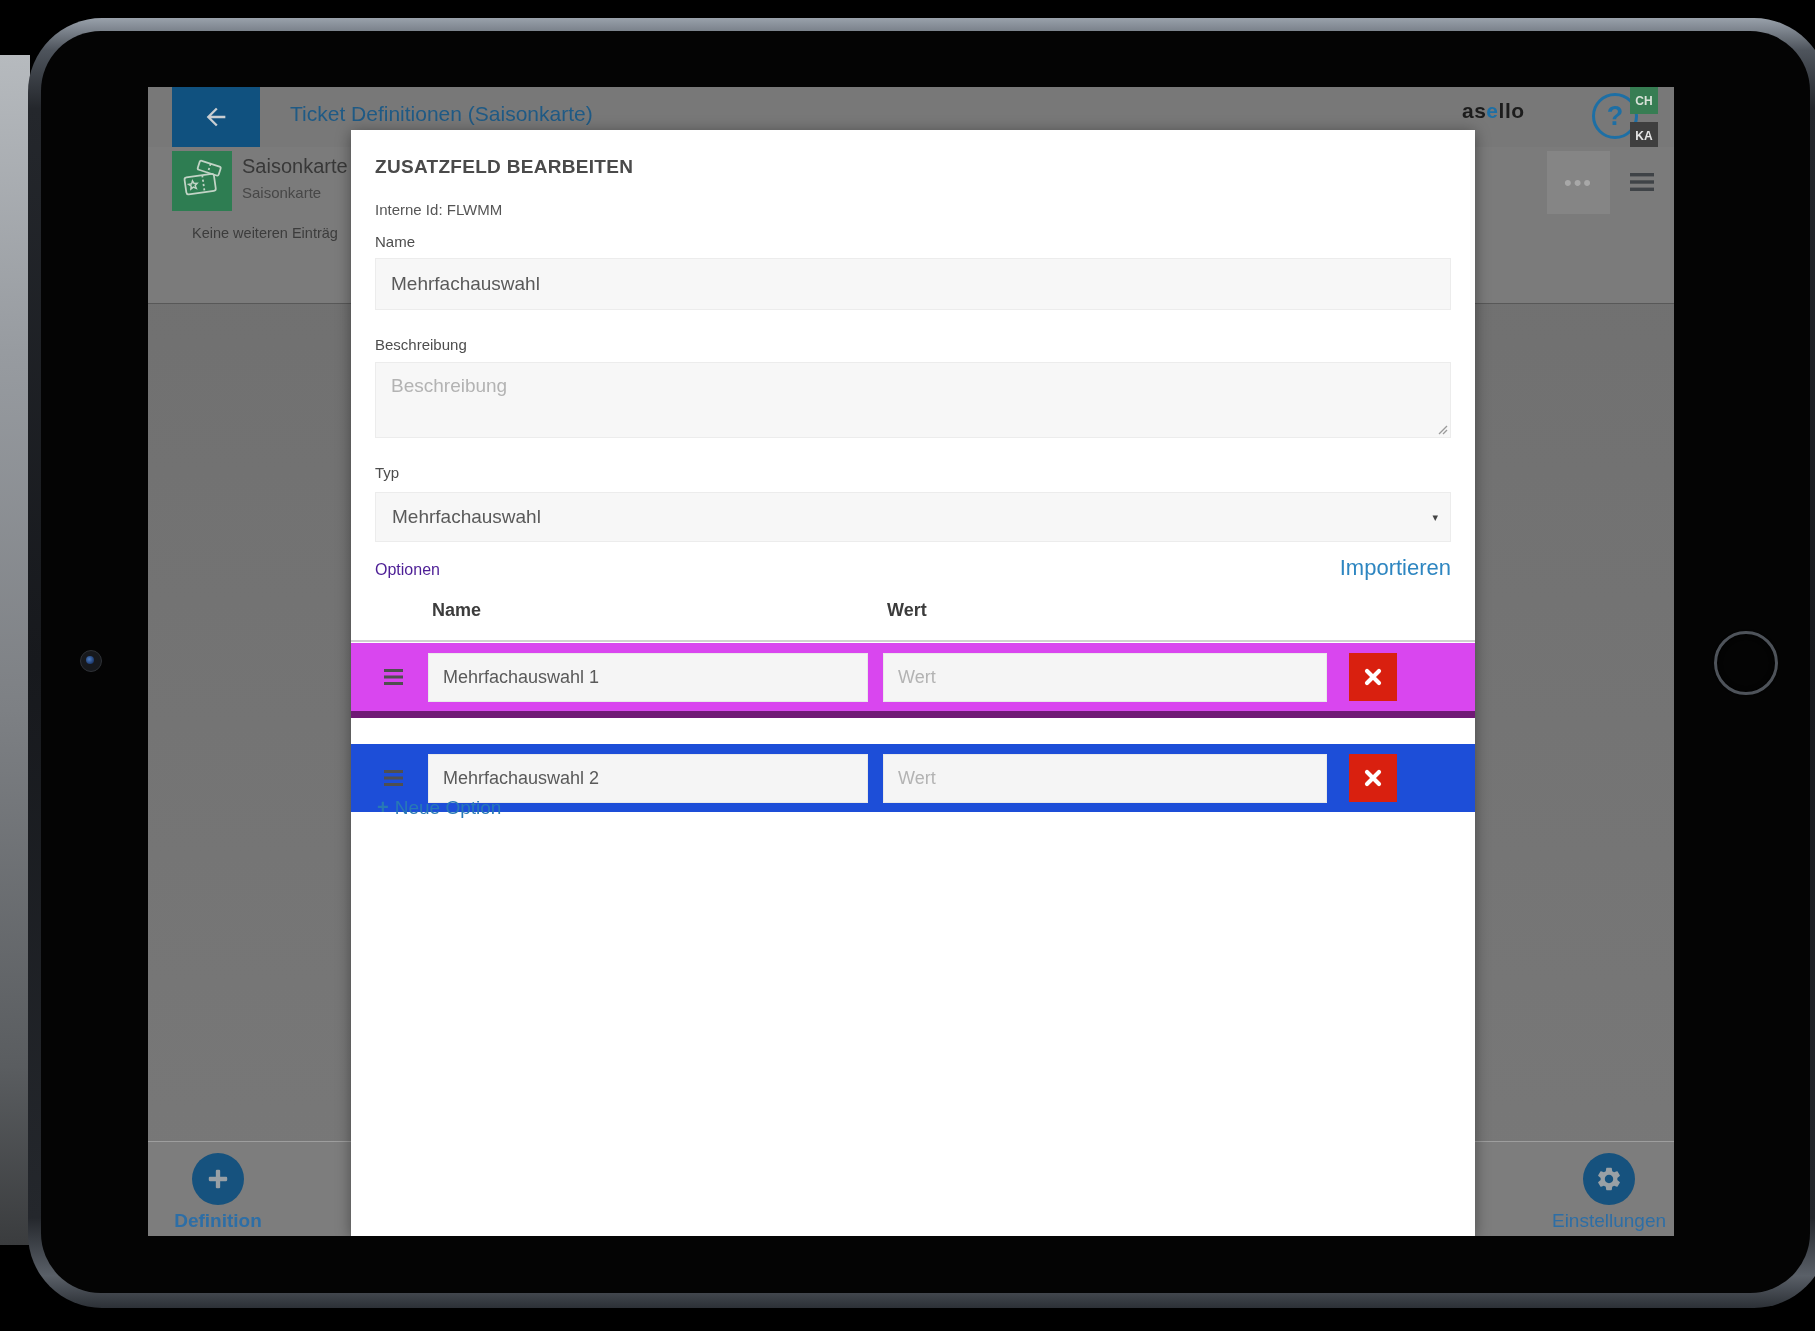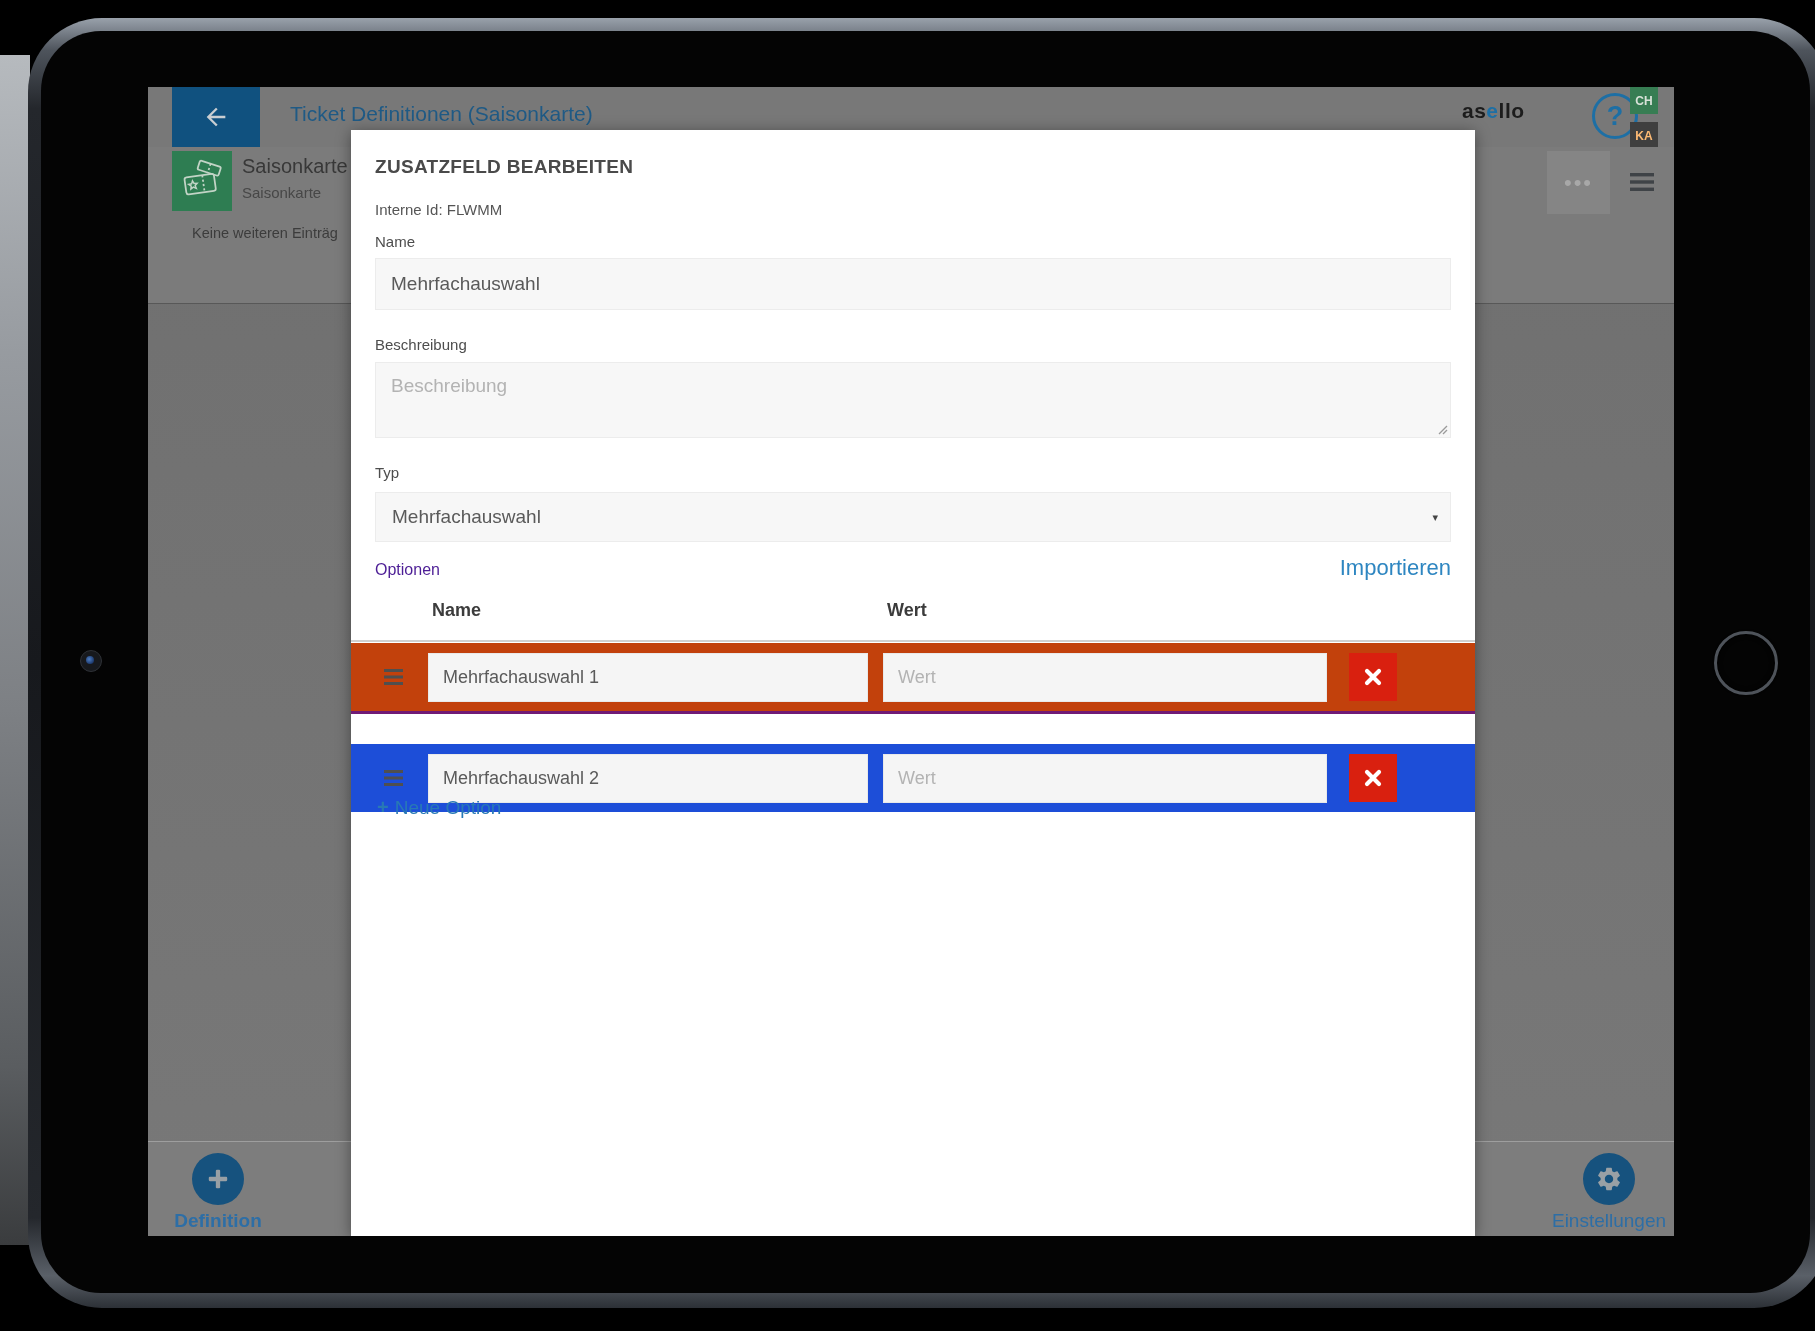--- a/index.html
+++ b/index.html
@@ -31,21 +31,21 @@
   .logo{position:absolute;left:1314px;top:12px;font-size:21px;font-weight:700;
     letter-spacing:.5px;color:#1c1c1c;}
   .logo .accent{color:#1d6fa5;}
   .help-icon{position:absolute;left:1444px;top:6px;width:46px;height:46px;border-radius:50%;
     border:3px solid #1d6fa5;box-sizing:border-box;display:flex;align-items:center;justify-content:center;
     color:#1d6fa5;font-size:27px;font-weight:700;cursor:pointer;}
   .badges{position:absolute;right:0;top:0;width:44px;}
   .badge{width:28px;height:27px;display:flex;align-items:center;justify-content:center;
     font-size:12px;font-weight:700;}
   .badge-ch{background:#377d53;color:#d9e2d9;margin-bottom:2px;}
-  .badge-ka{background:#3f3f3f;color:#fdba74;margin-top:8px;}
+  .badge-ka{background:#3f3f3f;color:#e5e5e5;margin-top:8px;}
 
   .card-row{position:absolute;left:0;top:60px;width:100%;height:156px;background:#7b7b7b;
     border-bottom:1px solid rgba(0,0,0,.28);}
   .list-card{position:absolute;left:24px;top:4px;display:flex;cursor:pointer;}
   .ticket-badge{width:60px;height:60px;background:#2e7d52;display:flex;align-items:center;justify-content:center;}
   .card-text{margin-left:10px;}
   .card-title{font-size:20px;color:#383838;margin-top:4px;}
   .card-sub{font-size:15px;color:#474747;margin-top:6px;}
   .more-btn{position:absolute;left:1399px;top:4px;width:63px;height:63px;background:#858585;
     border:none;color:#a8a8a8;font-size:22px;letter-spacing:2px;cursor:pointer;}
@@ -83,21 +83,21 @@
   .caret{font-size:11px;color:#444;}
   .options-head{position:absolute;left:24px;top:425px;width:1076px;display:flex;
     justify-content:space-between;align-items:baseline;}
   .options-label{font-size:16px;color:#4c1d95;}
   .import-link{font-size:22px;color:#2e86c1;text-decoration:none;cursor:pointer;}
   .opt-header{position:absolute;left:0;top:470px;width:1124px;height:40px;
     border-bottom:2px solid #d0d0d0;}
   .opt-header span{position:absolute;font-size:18px;font-weight:700;color:#3c3c3c;}
   .col-name{left:81px;} .col-wert{left:536px;}
   .opt-row{position:absolute;left:0;width:1124px;height:68px;}
-  .row-1{top:513px;background:#c2410c;border-bottom:3px solid #701a75;}
+  .row-1{top:513px;background:#d946ef;border-bottom:7px solid #701a75;}
   .row-2{top:614px;background:#1d4ed8;}
   .drag{position:absolute;left:33px;top:26px;cursor:grab;}
   .opt-input{position:absolute;top:10px;height:49px;box-sizing:border-box;background:#f5f5f5;
     border:1px solid #e9e9e9;font-family:inherit;font-size:18px;color:#5a5a5a;padding:0 14px;}
   .opt-input::placeholder{color:#b3b3b3;}
   .opt-name{left:77px;width:440px;}
   .opt-wert{left:532px;width:444px;}
   .del-btn{position:absolute;left:998px;top:10px;width:48px;height:48px;background:#d9200f;
     border:none;display:flex;align-items:center;justify-content:center;cursor:pointer;}
   .new-option{position:absolute;left:26px;top:666px;font-size:19px;color:#2879b5;

